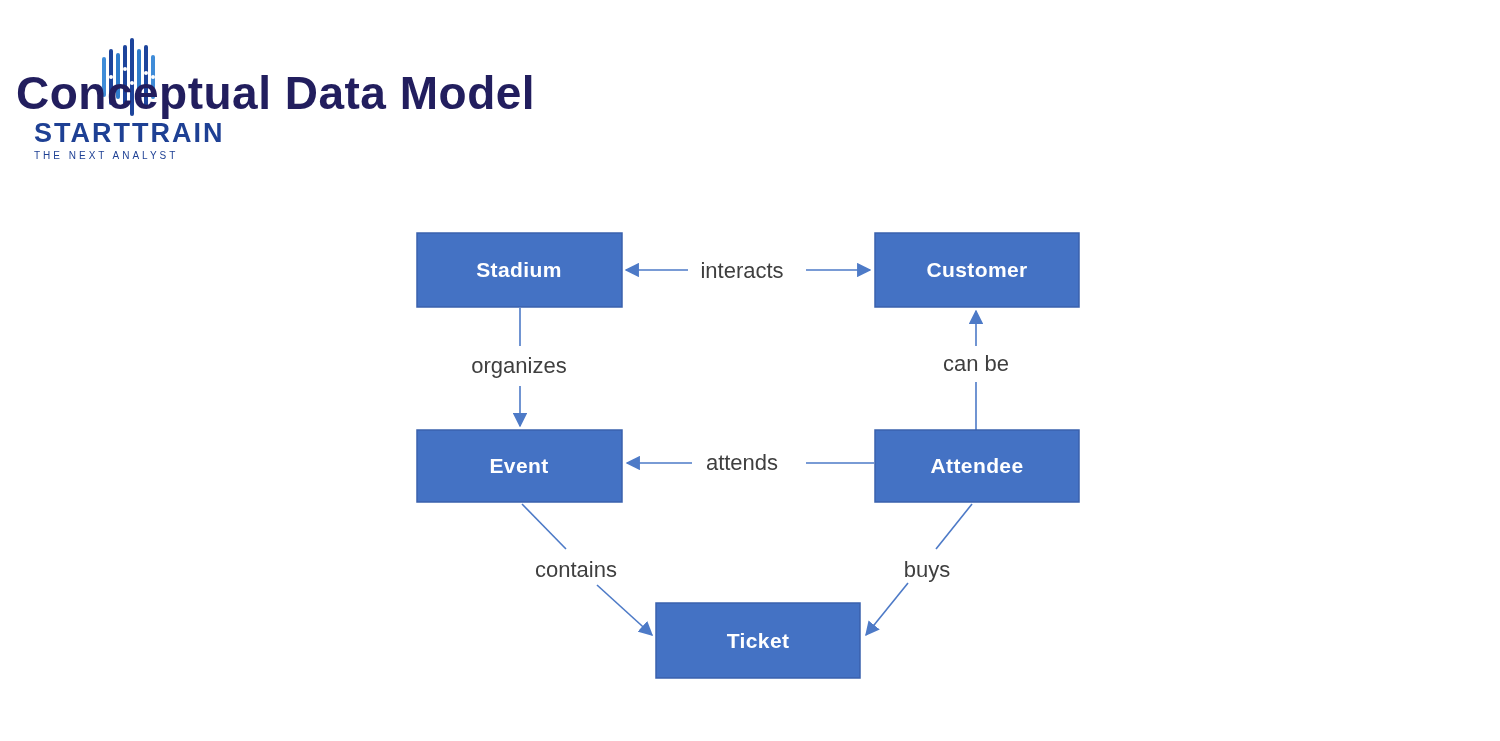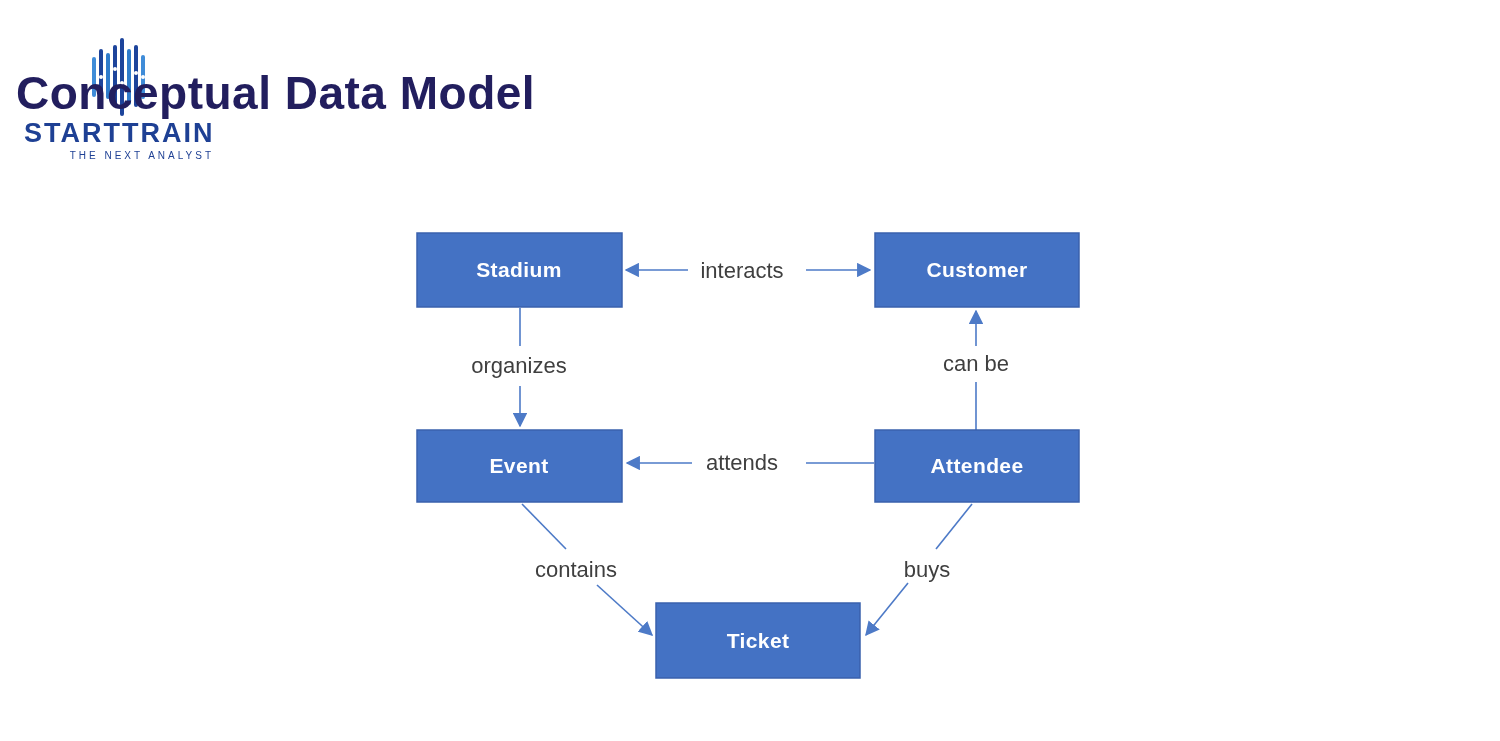--- a/index.html
+++ b/index.html
@@ -11,24 +11,24 @@
   .page {
     position: relative;
     width: 1500px;
     height: 741px;
     background: #ffffff;
     overflow: hidden;
   }
   
   .logo {
     position: absolute;
-    left: 24px;
+    left: 34px;
     top: 38px;
     width: 190px;
-    text-align: right;
+    text-align: left;
   }
   .logo-bars {
     display: block;
     margin: 0 auto 4px auto;
   }
   .brand-name {
     font-size: 27px;
     font-weight: 700;
     letter-spacing: 2px;
     color: #1e4094;

